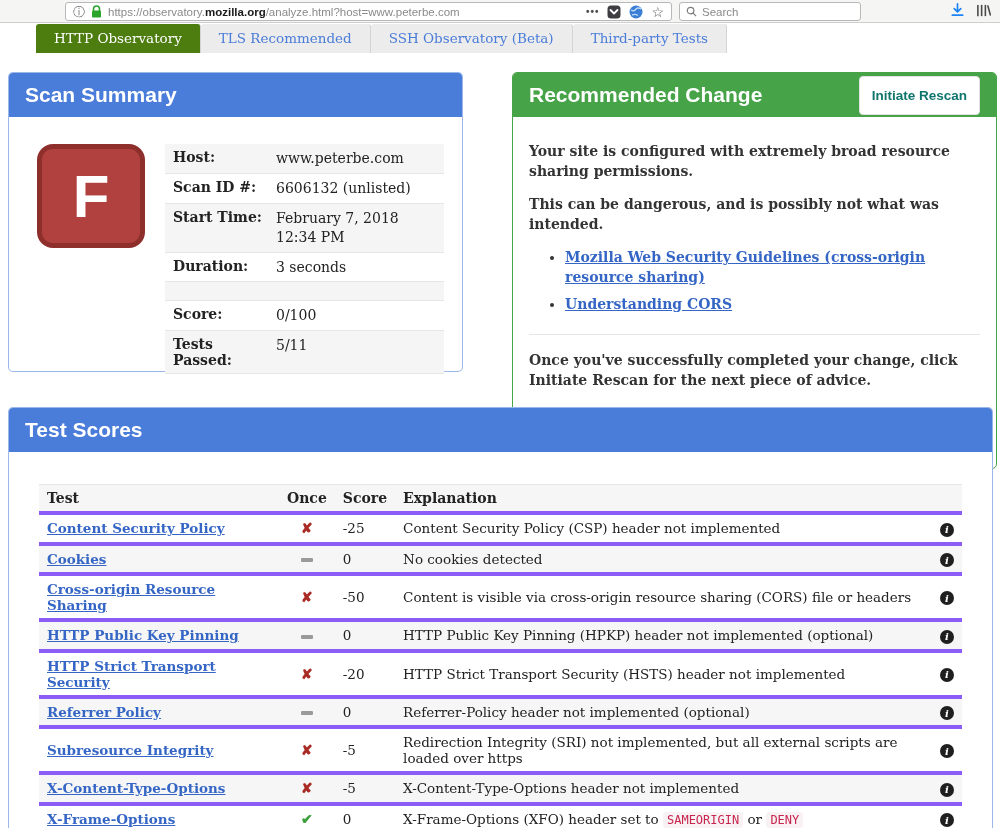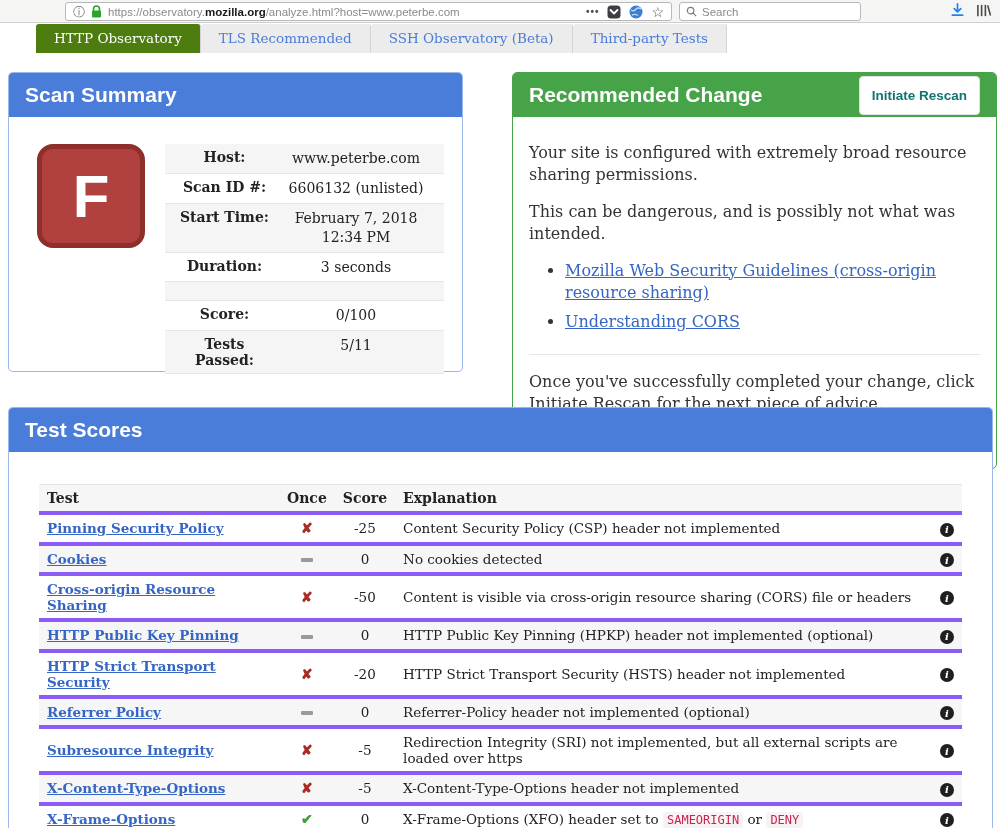--- a/index.html
+++ b/index.html
@@ -44,31 +44,31 @@
   .blue > .panel-heading { background:#4a7cd9; }
   .green > .panel-heading { background:#47a347; }
 
   
   #scan-panel { left:8px; top:72px; width:455px; height:300px; }
   .scan-body { display:flex; padding:27px 18px 0 28px; }
   .grade { width:108px; height:104px; background:#b0413e; border:5px solid #8e2f2c;
     border-radius:16px; color:#fff; display:flex; align-items:center; justify-content:center;
     font-size:60px; font-weight:700; flex:none; }
   .summary-table { margin-left:20px; flex:1;
-    font-family:"DejaVu Serif","Liberation Serif",serif; font-size:14px; color:#222;text-align:center; }
+    font-family:"DejaVu Serif","Liberation Serif",serif; font-size:14px; color:#222; }
   .srow { display:flex; padding:5px 8px; border-bottom:1px solid #e6e6e6; min-height:19px; }
   .srow.striped { background:#f5f5f5; }
   .slabel { width:103px; font-weight:700; flex:none; }
   .svalue { flex:1; line-height:1.35; }
 
   
   #rec-panel { left:512px; top:72px; width:485px; height:397px; }
   .rec-body { padding:25px 16px 0 16px;
-    font-family:"DejaVu Serif","Liberation Serif",serif; font-size:16px;
-    color:#333; line-height:1.4; }
+    font-family:"DejaVu Serif","Liberation Serif",serif; font-size:14px;
+    color:#333; line-height:1.4;font-weight:bold; }
   .rec-body p { margin-bottom:14px; }
   .rec-body ul { margin:2px 0 0 12px; padding-left:24px; }
   .rec-body li { margin-bottom:7px; }
   .rec-body a { color:#3566c5; text-decoration:underline; cursor:pointer; }
   .rec-body hr { border:none; border-top:1px solid #e6e6e6; margin:20px 0 16px; }
   .rescan-btn { margin-left:auto; background:#fff; color:#0f766e; font-weight:700;
     font-size:13.5px; padding:11px 12px; border:1px solid #e2e2e2; border-radius:4px;
     font-family:"Liberation Sans",sans-serif; cursor:pointer; }
 
   
@@ -76,21 +76,21 @@
   .tests-body { padding:32px 30px 0 30px; }
   table { width:100%; border-collapse:collapse;
     font-family:"DejaVu Serif","Liberation Serif",serif; font-size:13.5px; color:#222; }
   th, td { padding:5px 8px; border-bottom:4px solid #8b5cf6; text-align:left;
     vertical-align:middle; }
   thead tr { background:#f6f6f6; }
   th { border-top:1px solid #e5e5e5; font-size:14px; }
   tbody tr:nth-child(even) { background:#f6f6f6; }
   th.col-test { width:240px; }
   th.col-pass, td.c-pass { width:42px; text-align:center; }
-  th.col-score, td.c-score { width:46px; text-align:center; }
+  th.col-score, td.c-score { width:46px; text-align:left; }
   th.col-info, td.c-info { width:30px; text-align:right; }
   td.c-test a { font-weight:700; color:#3566c5; text-decoration:underline; cursor:pointer; }
   .x-mark { color:#a82c25; font-weight:700; font-size:14px; }
   .check-mark { color:#3c9e3c; font-weight:700; font-size:14px; }
   .dash-mark { display:inline-block; width:12px; height:4px; background:#9a9a9a;
     border-radius:1px; vertical-align:middle; }
   .info-badge { display:inline-flex; width:14px; height:14px; border-radius:50%;
     background:#1f1f1f; color:#fff; font-size:10px; font-weight:700;
     align-items:center; justify-content:center; cursor:pointer;
     font-family:"DejaVu Serif",serif; font-style:italic; }
@@ -216,21 +216,21 @@
         <tr>
           <th class="col-test">Test</th>
           <th class="col-pass">Once</th>
           <th class="col-score">Score</th>
           <th>Explanation</th>
           <th class="col-info"></th>
         </tr>
       </thead>
       <tbody id="tests-tbody">
           <tr>
-            <td class="c-test"><a>Pinning Security Policy</a></td>
+            <td class="c-test"><a>Content Security Policy</a></td>
             <td class="c-pass"><span class="x-mark">✘</span></td>
             <td class="c-score">-25</td>
             <td>Content Security Policy (CSP) header not implemented</td>
             <td class="c-info"><span class="info-badge">i</span></td>
           </tr>
           <tr>
             <td class="c-test"><a>Cookies</a></td>
             <td class="c-pass"><span class="dash-mark"></span></td>
             <td class="c-score">0</td>
             <td>No cookies detected</td>

